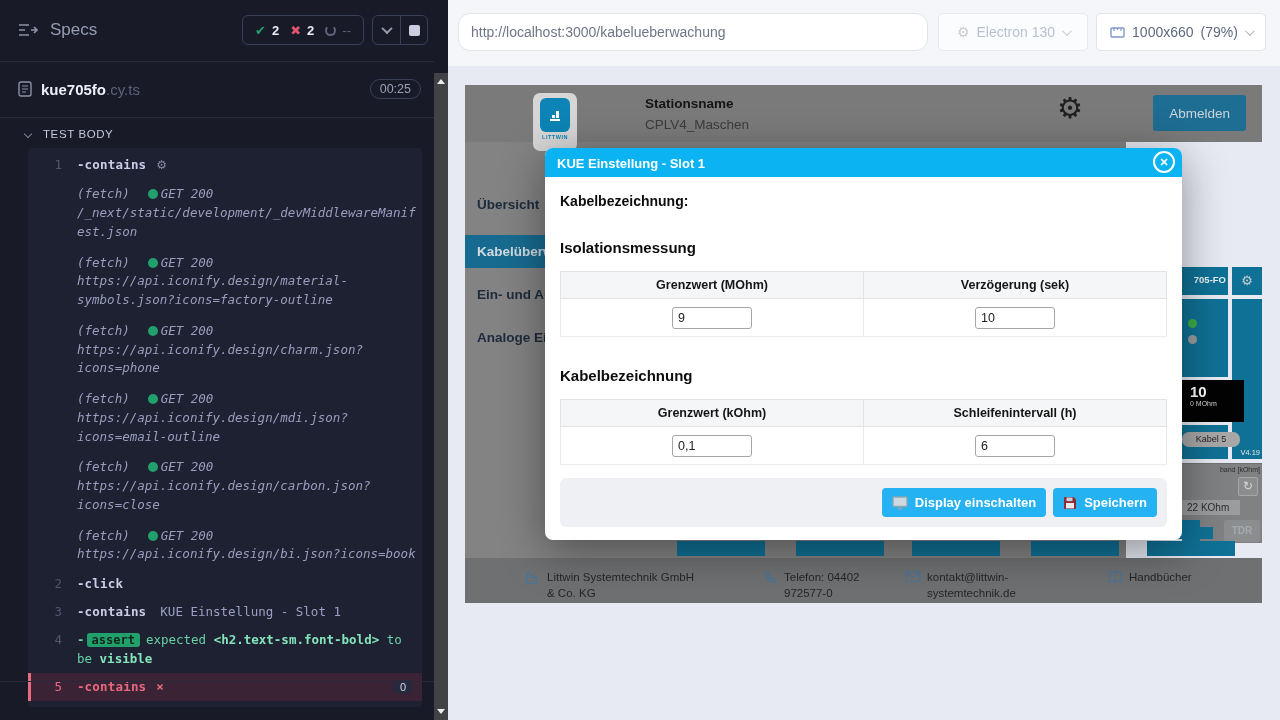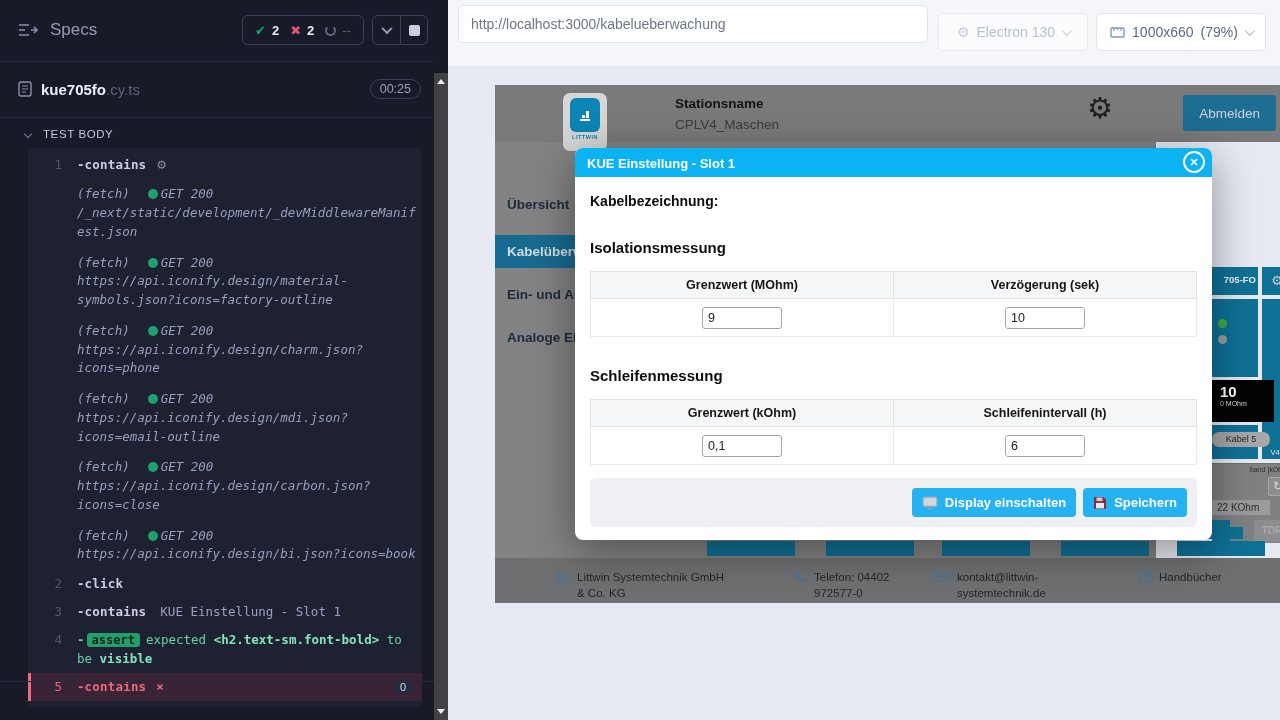--- a/index.html
+++ b/index.html
@@ -73,34 +73,34 @@
   
   .vscroll { position:absolute; left:434px; top:73px; width:14px; height:647px; background:#414246; }
   .arr { position:absolute; left:3px; width:0; height:0; border-left:4px solid transparent;
     border-right:4px solid transparent; }
   .arr-up { top:6px; border-bottom:5px solid #ececec; }
   .arr-dn { bottom:6px; border-top:5px solid #ececec; }
 
   
   .preview { position:absolute; left:448px; top:0; width:832px; height:720px; background:#e7eaf2; }
   .toolbar { position:absolute; top:0; left:0; width:832px; height:66px; background:#f4f6fa; }
-  .url-box { position:absolute; left:10px; top:5px; width:470px; height:38px; background:#fff;
-    border:1px solid #dfe3ec; border-radius:5px; font-size:14px; color:#6e7687;
+  .url-box { position:absolute; left:10px; top:13px; width:470px; height:38px; background:#fff;
+    border:1px solid #dfe3ec; border-radius:12px; font-size:14px; color:#6e7687;
     padding:0 12px; line-height:36px; white-space:nowrap; overflow:hidden; }
   .sel { position:absolute; top:13px; height:38px; border-radius:5px; display:flex;
     align-items:center; justify-content:center; gap:7px; font-size:14px; }
   .browser-sel { left:490px; width:150px; background:#fbfcfe; border:1px solid #e6e9f1; color:#b8bfce; }
   .vp-sel { left:648px; width:170px; background:#fff; border:1px solid #e0e4ed; color:#5f6a7e; }
   .ghost-gear { color:#c6ccd9; font-size:14px; }
   .sel-chev { width:7px; height:7px; border-right:1.5px solid #c2c8d6; border-bottom:1.5px solid #c2c8d6;
     transform:rotate(45deg) translateY(-2px); }
   .vp-sel .sel-chev { border-color:#a8b1c2; }
 
   
-  .aut { position:absolute; left:17px; top:85px; width:661px; height:518px; background:#838383;margin-left:30px; }
+  .aut { position:absolute; left:17px; top:85px; width:661px; height:518px; background:#838383; }
   .app-header { position:absolute; left:0; top:0; width:797px; height:57px; background:#7a7a7a; }
   .logo-tile { position:absolute; left:68px; top:8px; width:44px; height:58px; background:#d6d6d6;
     border-radius:7px; z-index:2; text-align:center; padding-top:5px; }
   .logo-sq { width:30px; height:34px; margin:0 auto; background:#0c84b5; border-radius:6px;
     display:flex; align-items:center; justify-content:center; }
   .logo-txt { font-size:5.5px; font-weight:bold; color:#0c84b5; letter-spacing:.5px; margin-top:2px; }
   .station-label { position:absolute; left:180px; top:11px; font-size:13.5px; font-weight:bold; color:#141414; }
   .station-value { position:absolute; left:180px; top:32px; font-size:13.5px; color:#3c3c3c; }
   .hdr-gear { position:absolute; left:592px; top:9px; font-size:29px; color:#1f1f1f; line-height:1; }
   .logout-btn { position:absolute; right:16px; top:10px; height:36px; padding:0 16px;
@@ -441,21 +441,21 @@
               <th>Grenzwert (MOhm)</th>
               <th>Verzögerung (sek)</th>
             </tr>
             <tr>
               <td><input class="cell-input" type="text" value="9" style=""></td>
               <td><input class="cell-input" type="text" value="10" style=""></td>
             </tr>
           </tbody>
             </table>
 
-          <div class="m-section">Schleifenmessung</div>
+          <div class="m-section">Kabelbezeichnung</div>
           <table class="m-table">
             <tbody>
                 <tr>
               <th>Grenzwert (kOhm)</th>
               <th>Schleifenintervall (h)</th>
             </tr>
             <tr>
               <td><input class="cell-input" type="text" value="0,1" style=""></td>
               <td><input class="cell-input" type="text" value="6" style=""></td>
             </tr>

